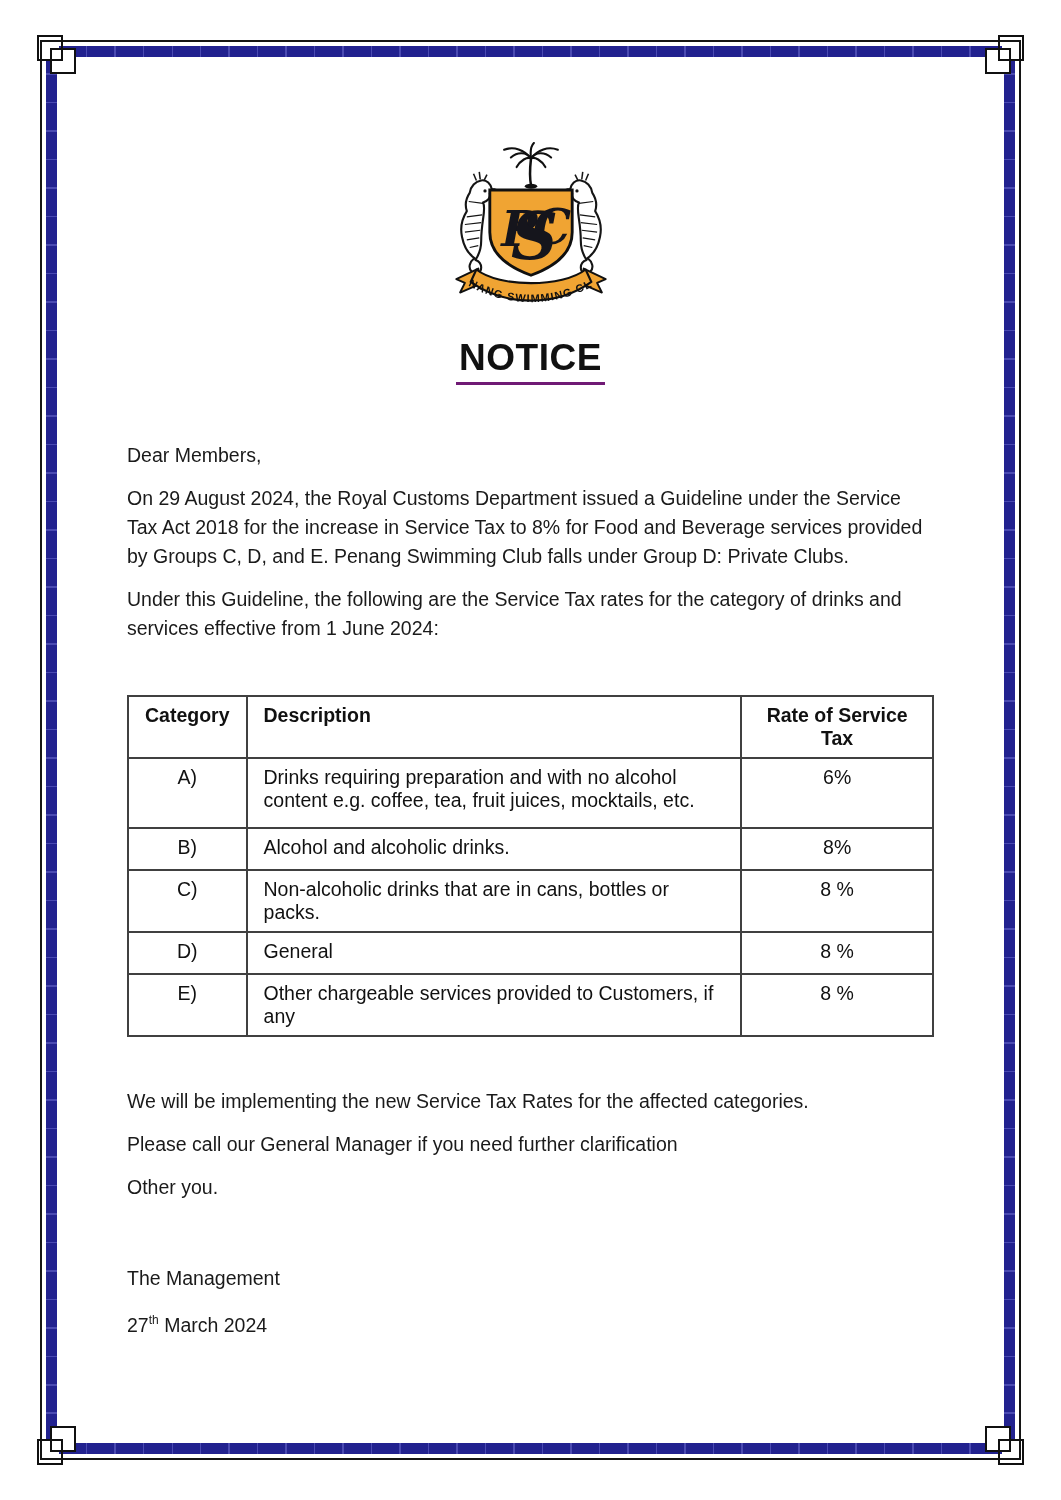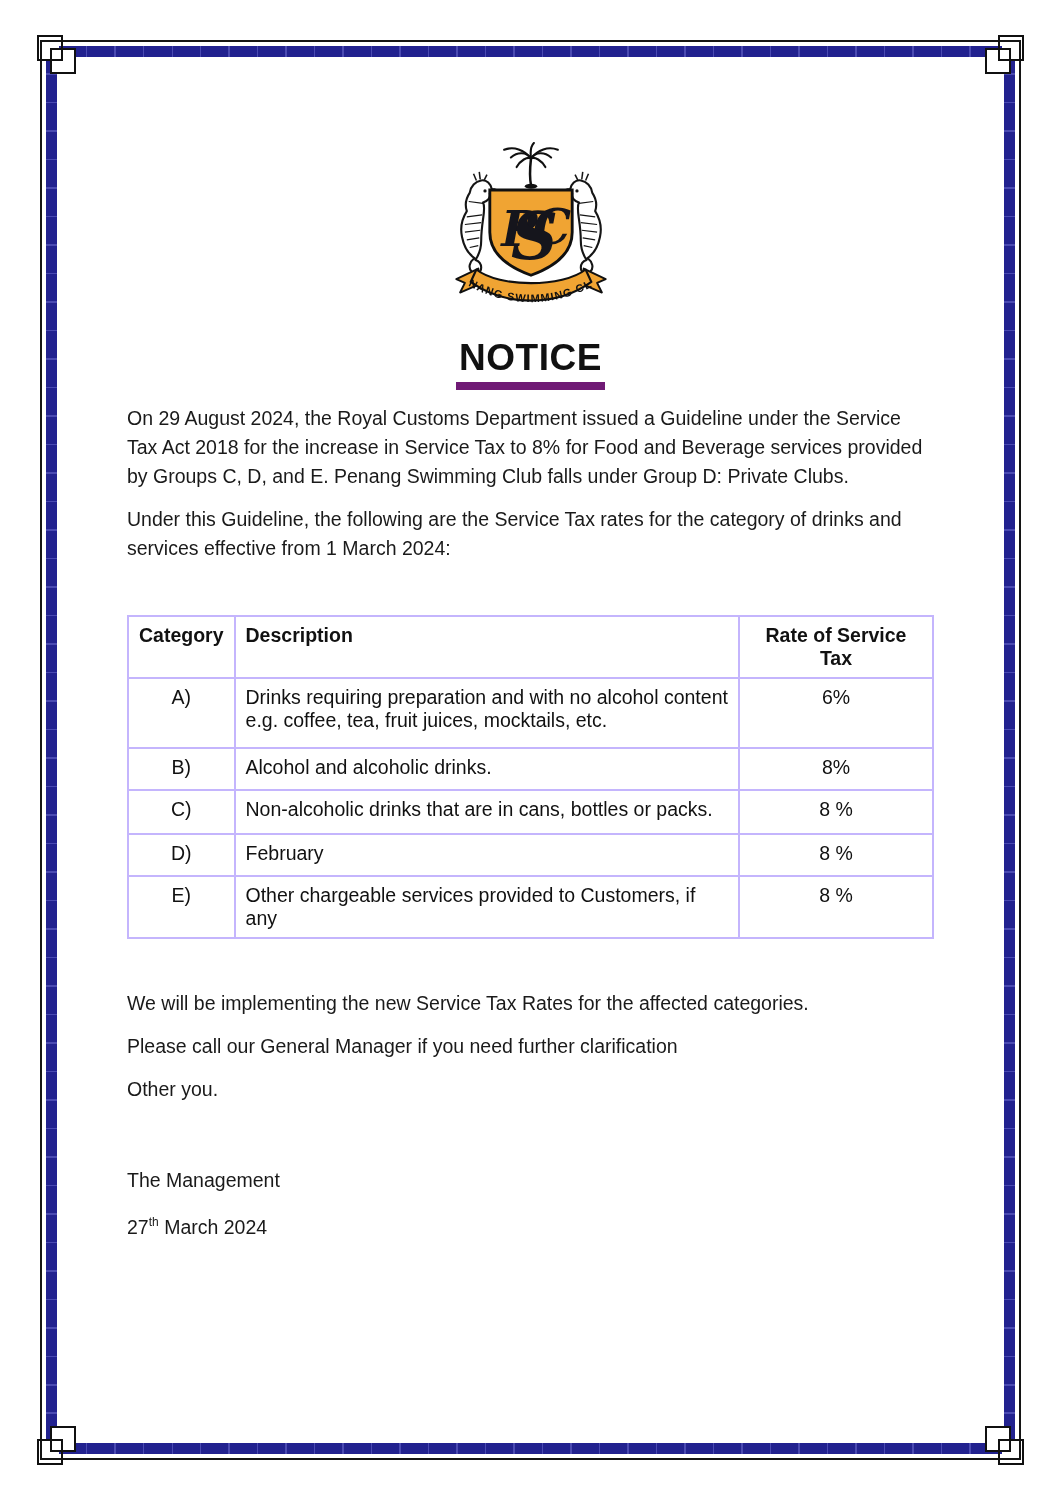--- a/index.html
+++ b/index.html
@@ -27,30 +27,30 @@
   .knot.ka{background:transparent;z-index:3;}
   .tl.ka{left:37px;top:35px;}   .tl.kb{left:50px;top:48px;}
   .tr.ka{right:37px;top:35px;}  .tr.kb{right:50px;top:48px;}
   .bl.ka{left:37px;bottom:35px;}.bl.kb{left:50px;bottom:48px;}
   .br.ka{right:37px;bottom:35px;}.br.kb{right:50px;bottom:48px;}
   
   .content{position:absolute;left:127px;right:127px;top:0;z-index:4;}
   .logo{display:block;margin:142px auto 0 auto;width:182px;height:165px;}
   h1.title{margin:30px 0 0 0;text-align:center;font-size:37px;font-weight:700;
     letter-spacing:.5px;color:#111;}
-  h1.title .u{display:inline-block;border-bottom:8px solid #701a75;padding:0 3px 3px 3px;}
+  h1.title .u{display:inline-block;border-bottom:3px solid #701a75;padding:0 3px 3px 3px;}
   .subject{margin:18px 0 0 9px;font-weight:700;font-size:20px;line-height:31px;
     letter-spacing:-.2px;color:#111;}
   .salutation{margin:56px 0 0 0;font-size:19.5px;line-height:29px;}
   .para{margin:14px 0 0 0;font-size:19.5px;line-height:29px;}
   .para.pre-table{margin-top:14px;}
   table.rates{margin-top:52px;width:100%;border-collapse:collapse;
     font-size:19.5px;color:#111;}
-  table.rates th,table.rates td{border:2px solid #c4b5fd;vertical-align:top;
-    padding:7px 10px;}
+  table.rates th,table.rates td{border:2px solid #404040;vertical-align:top;
+    padding:7px 16px;}
   table.rates th{font-weight:700;text-align:left;height:30px;}
   table.rates th.c,table.rates td.c{text-align:center;}
   col.cat{width:100px;} col.desc{width:508px;} col.rate{width:195px;}
   tr.rA td{height:54px;} tr.rB td{height:26px;} tr.rC td{height:28px;}
   tr.rD td{height:26px;} tr.rE td{height:30px;}
   .closing1{margin-top:50px;}
   .signoff{margin-top:62px;}
   .dateline{margin-top:13px;}
   sup{font-size:12px;text-align:right;}
 </style>
@@ -125,23 +125,24 @@
 
       <path id="bannerPath" d="M28,149 C70,173 120,173 162,149" fill="none"></path>
       <text font-size="11.5" font-weight="bold" letter-spacing="1.2" fill="#111">
         <textPath href="#bannerPath" startOffset="50%" text-anchor="middle">PENANG SWIMMING CLUB</textPath>
       </text>
     </svg>
 
     <h1 class="title"><span class="u">NOTICE</span></h1>
 
 
+    <p class="salutation">Dear Members,</p>
 
     <p class="para">On 29 August 2024, the Royal Customs Department issued a Guideline under the Service Tax Act 2018 for the increase in Service Tax to 8% for Food and Beverage services provided by Groups C, D, and E. Penang Swimming Club falls under Group D: Private Clubs.</p>
-    <p class="para pre-table">Under this Guideline, the following are the Service Tax rates for the category of drinks and services effective from 1 March 2024:</p>
+    <p class="para pre-table">Under this Guideline, the following are the Service Tax rates for the category of drinks and services effective from 1 June 2024:</p>
 
     <table class="rates">
       <colgroup>
           <col class="cat">
           <col class="desc">
           <col class="rate">
         </colgroup>
       <thead>
         <tr>
           <th class="c">Category</th>
@@ -160,21 +161,21 @@
           <td>Alcohol and alcoholic drinks.</td>
           <td class="c">8%</td>
         </tr>
         <tr class="rC">
           <td class="c">C)</td>
           <td>Non-alcoholic drinks that are in cans, bottles or packs.</td>
           <td class="c">8 %</td>
         </tr>
         <tr class="rD">
           <td class="c">D)</td>
-          <td>February</td>
+          <td>General</td>
           <td class="c">8 %</td>
         </tr>
         <tr class="rE">
           <td class="c">E)</td>
           <td>Other chargeable services provided to Customers, if any</td>
           <td class="c">8 %</td>
         </tr>
       </tbody>
     </table>
 

